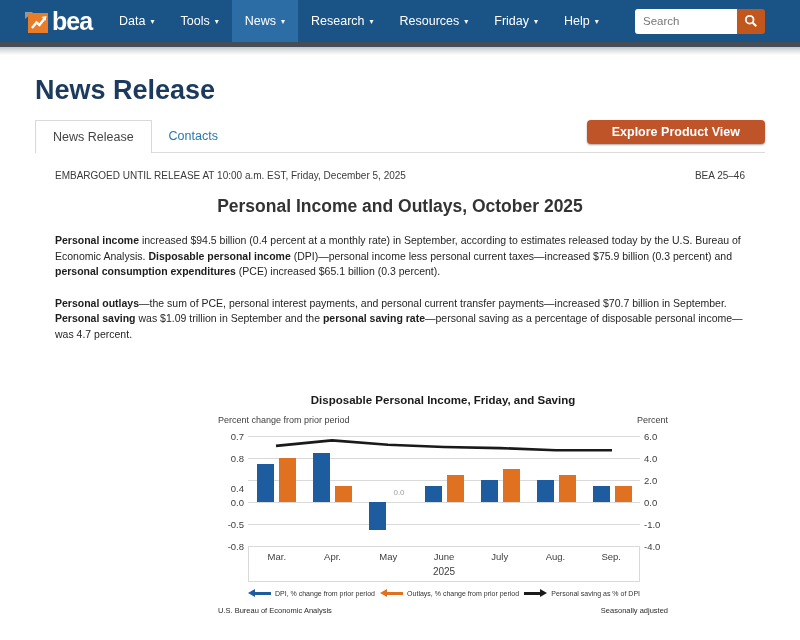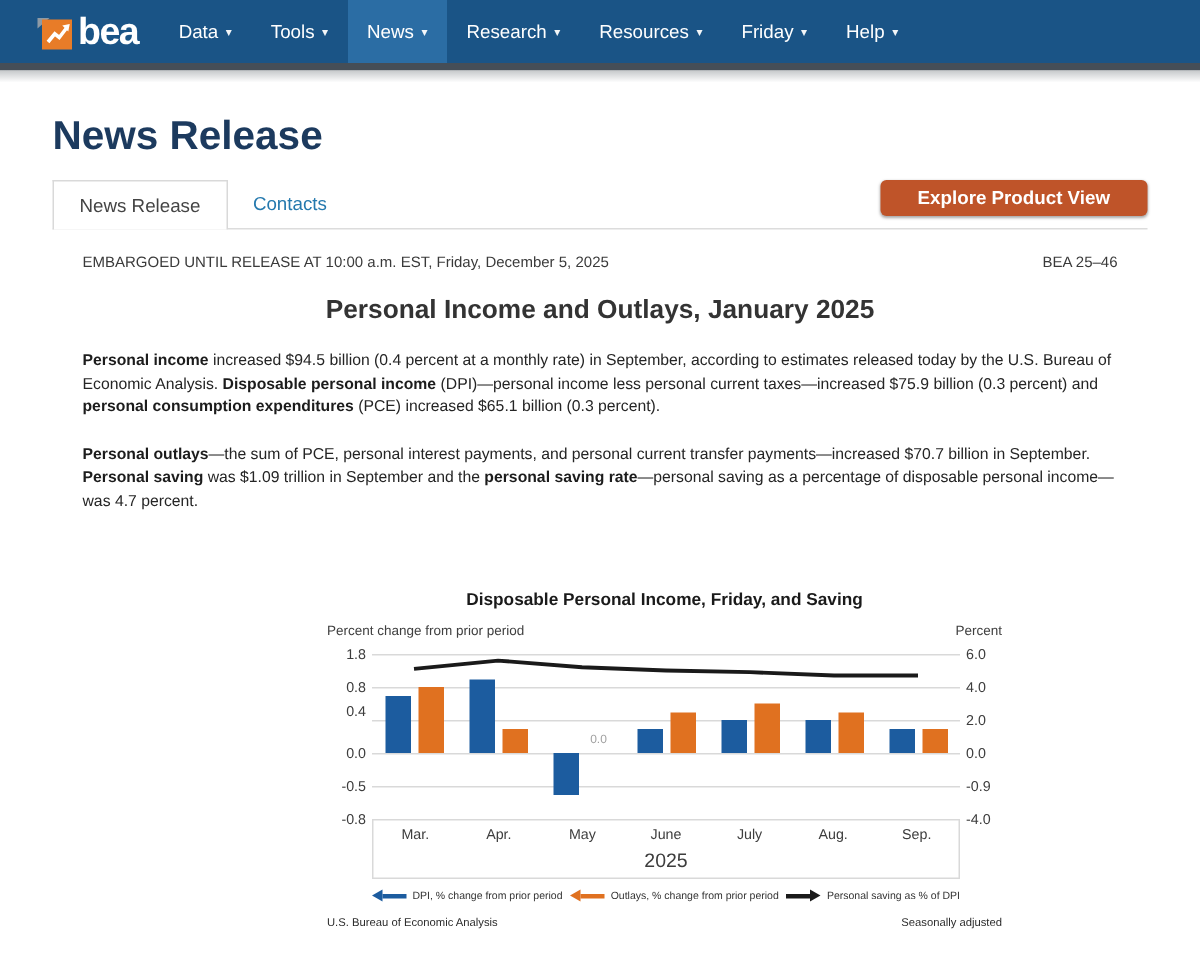--- a/index.html
+++ b/index.html
@@ -51,21 +51,21 @@
   .axis-left .tick-label { right:0; }
   .axis-right .tick-label { left:2px; }
   .plot-area { position:absolute; left:30px; top:0; width:392px; height:110px; }
   .gridline { position:absolute; left:0; width:392px; height:1px; background:#d9d9d9; }
   .bar { position:absolute; width:17px; }
   .zero-note { position:absolute; font-size:8px; color:#a0a0a0; width:22px; text-align:center; }
   .line-svg { position:absolute; left:0; top:0; overflow:visible; }
   .xaxis-box { margin-left:30px; width:392px; border:1px solid #d9d9d9; border-top:none; }
   .months-row { display:flex; padding-top:5px; height:20px;justify-content:center; }
   .month-cell { flex:1; text-align:center; font-size:9.5px; color:#3d3d3d; }
-  .year-label { text-align:center; font-size:13px; color:#3d3d3d; padding-bottom:4px; }
+  .year-label { text-align:center; font-size:10px; color:#3d3d3d; padding-bottom:4px; }
   .legend { margin:7px 0 0 30px; width:392px; display:flex; justify-content:space-between;
             align-items:center; font-size:7px; color:#333; }
   .legend-item { display:flex; align-items:center; }
   .legend-marker { display:inline-flex; align-items:center; margin-right:4px; }
   .shaft { width:16px; height:3px; }
   .tri-left { width:0; height:0; border-top:4px solid transparent; border-bottom:4px solid transparent; border-right:7px solid; }
   .tri-right { width:0; height:0; border-top:4px solid transparent; border-bottom:4px solid transparent; border-left:7px solid; }
   .source-row { display:flex; justify-content:space-between; margin-top:9px; font-size:7.5px; color:#2b2b2b; }
 </style>
 </head>
@@ -106,57 +106,68 @@
       </div>
       <div class="nav-item">
         <span>Friday</span>
         <span class="caret">▾</span>
       </div>
       <div class="nav-item">
         <span>Help</span>
         <span class="caret">▾</span>
       </div>
     </div>
+  <div class="search-area">
+    <input class="search-input" type="text" placeholder="Search" style="">
+    <button class="search-btn">
+      <span style="display:flex;">
+        <svg width="14" height="14" viewBox="0 0 16 16">
+          <circle cx="6.5" cy="6.5" r="4.4" fill="none" stroke="#fff" stroke-width="2"></circle>
+          <line x1="10" y1="10" x2="14" y2="14" stroke="#fff" stroke-width="2.4"></line>
+        </svg>
+      </span>
+    </button>
+  </div>
 </div>
 <div class="header-strip"></div>
 <div class="header-shadow"></div>
 
 <div class="content">
 
   <h1 class="page-title">News Release</h1>
 
   <div class="tabs-row">
     <div class="tab active">News Release</div>
       <div class="tab link">Contacts</div>
       <button class="explore-btn">Explore Product View</button>
   </div>
 
   <div class="meta-row">
     <span>EMBARGOED UNTIL RELEASE AT 10:00 a.m. EST, Friday, December 5, 2025</span>
     <span>BEA 25–46</span>
   </div>
 
-  <div class="article-title">Personal Income and Outlays, January 2025</div>
+  <div class="article-title">Personal Income and Outlays, October 2025</div>
 
   <div>
       <p class="body-para"><b>Personal income</b><span> increased $94.5 billion (0.4 percent at a monthly rate) in September, according to estimates released today by the U.S. Bureau of Economic Analysis. </span><b>Disposable personal income</b><span> (DPI)—personal income less personal current taxes—increased $75.9 billion (0.3 percent) and </span><b>personal consumption expenditures</b><span> (PCE) increased $65.1 billion (0.3 percent).</span></p>
       <p class="body-para"><b>Personal outlays</b><span>—the sum of PCE, personal interest payments, and personal current transfer payments—increased $70.7 billion in September. </span><b>Personal saving</b><span> was $1.09 trillion in September and the </span><b>personal saving rate</b><span>—personal saving as a percentage of disposable personal income—was 4.7 percent.</span></p>
     </div>
 
   <div class="figure">
     <div class="chart-title">Disposable Personal Income, Friday, and Saving</div>
     <div class="axis-header">
       <span>Percent change from prior period</span>
       <span>Percent</span>
     </div>
     <div class="plot-wrap">
       <div class="axis-left">
-          <div class="tick-label" style="top: -5.5px;">1.8</div>
+          <div class="tick-label" style="top: -5.5px;">0.7</div>
           <div class="tick-label" style="top: 16.5px;">0.8</div>
-          <div class="tick-label" style="top: 33px;">0.4</div>
+          <div class="tick-label" style="top: 47px;">0.4</div>
           <div class="tick-label" style="top: 60.5px;">0.0</div>
           <div class="tick-label" style="top: 82.5px;">-0.5</div>
           <div class="tick-label" style="top: 104.5px; text-align: right;">-0.8</div>
         </div>
       <div class="plot-area">
           <div class="gridline" style="top: -0.5px;"></div>
           <div class="gridline" style="top: 21.5px;"></div>
           <div class="gridline" style="top: 43.5px;"></div>
           <div class="gridline" style="top: 65.5px;"></div>
           <div class="gridline" style="top: 87.5px;"></div>
@@ -177,21 +188,21 @@
           <div class="bar" style="left: 366.5px; top: 49.5px; height: 16.5px; background: rgb(224, 113, 32);"></div>
           <svg width="392" height="110" class="line-svg">
             <polyline points="28,9.9 84,4.4 140,8.8 196,11.0 252,12.1 308,14.3 364,14.3" fill="none" stroke="#1a1a1a" stroke-width="2.6"></polyline>
           </svg>
         </div>
       <div class="axis-right">
           <div class="tick-label" style="top: -5.5px;">6.0</div>
           <div class="tick-label" style="top: 16.5px;">4.0</div>
           <div class="tick-label" style="top: 38.5px;">2.0</div>
           <div class="tick-label" style="top: 60.5px;">0.0</div>
-          <div class="tick-label" style="top: 82.5px;">-0.9</div>
+          <div class="tick-label" style="top: 82.5px;">-1.0</div>
           <div class="tick-label" style="top: 104.5px;">-4.0</div>
         </div>
     </div>
     <div class="xaxis-box">
       <div class="months-row">
           <div class="month-cell">Mar.</div>
           <div class="month-cell">Apr.</div>
           <div class="month-cell">May</div>
           <div class="month-cell">June</div>
           <div class="month-cell">July</div>

